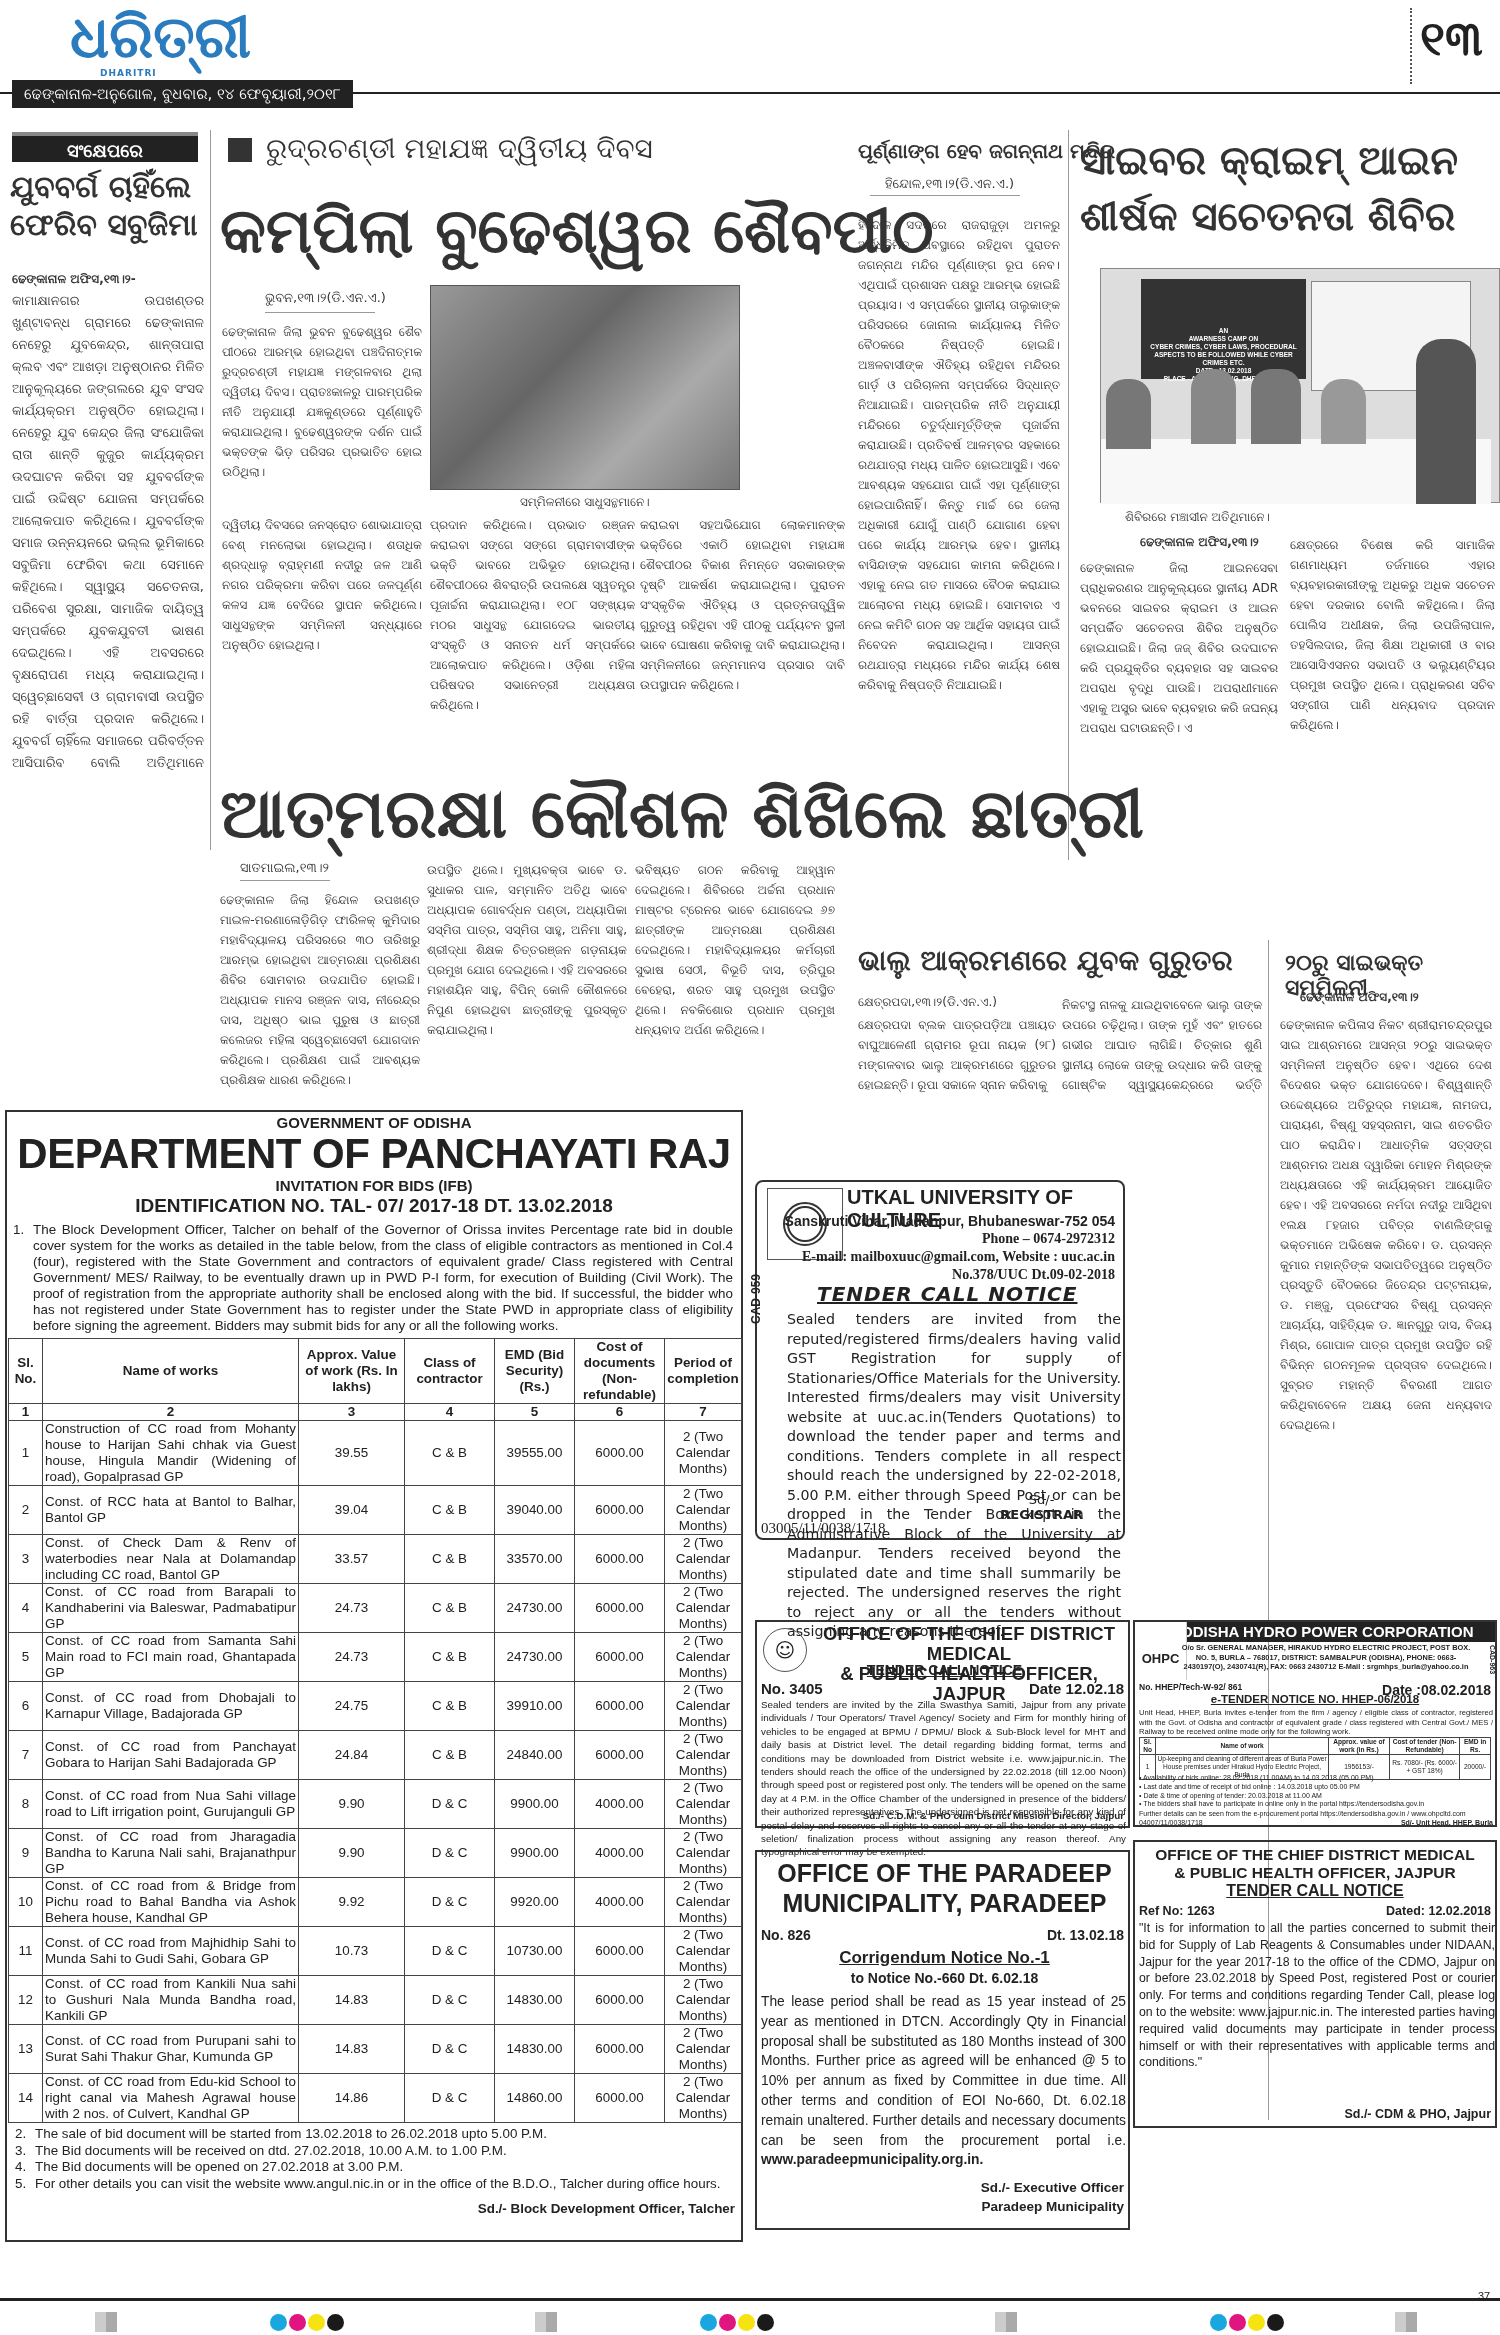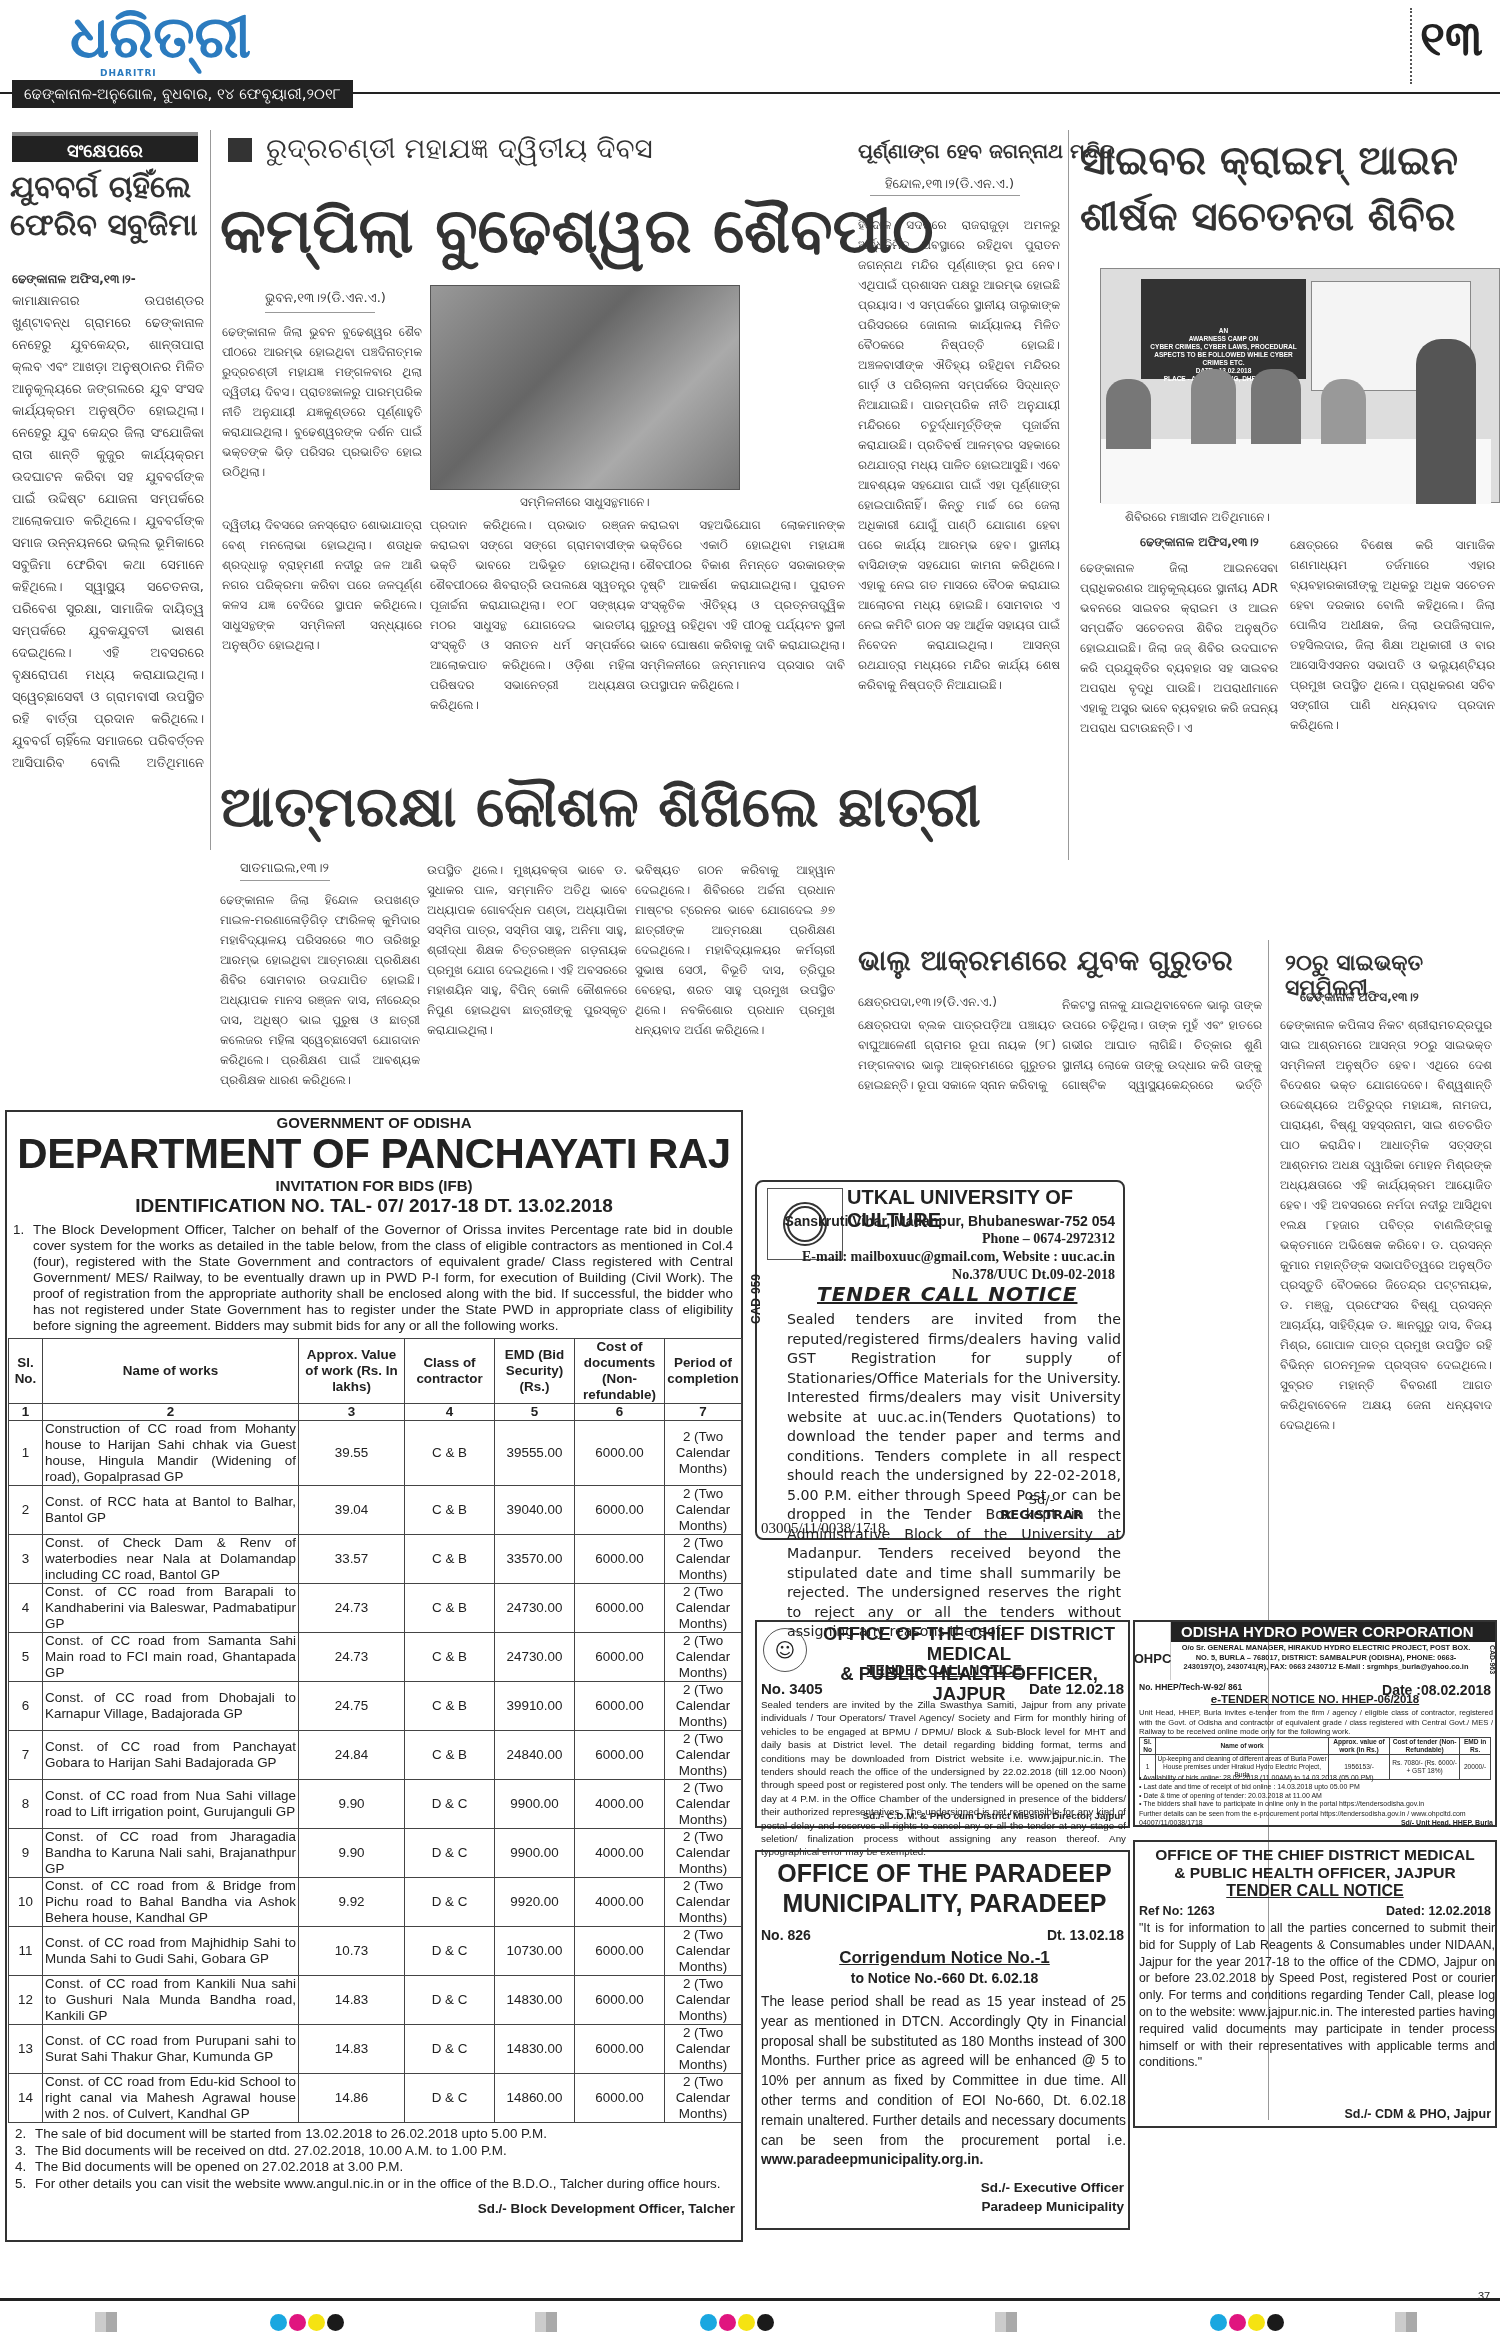--- a/index.html
+++ b/index.html
@@ -142,21 +142,21 @@
   <div style="position:absolute;left:90px;top:100px;width:45px;height:75px;background:#888;border-radius:20px 20px 0 0"></div>
   <div style="position:absolute;left:150px;top:100px;width:50px;height:75px;background:#777;border-radius:20px 20px 0 0"></div>
   <div style="position:absolute;left:220px;top:110px;width:45px;height:65px;background:#999;border-radius:20px 20px 0 0"></div>
   <div style="position:absolute;left:315px;top:70px;width:60px;height:165px;background:#555;border-radius:25px 25px 0 0"></div>
 </div>
 <div class="abs caption" style="left:1125px;top:510px">ଶିବିରରେ ମଞ୍ଚାସୀନ ଅତିଥିମାନେ।</div>
 <div class="abs caption" style="left:1140px;top:535px;font-weight:bold;font-size:12px">ଢେଙ୍କାନାଳ ଅଫିସ,୧୩।୨</div>
 <div class="abs txt small" style="left:1080px;top:558px;width:198px;height:320px;overflow:hidden">ଢେଙ୍କାନାଳ ଜିଲା ଆଇନସେବା ପ୍ରାଧିକରଣର ଆନୁକୂଲ୍ୟରେ ସ୍ଥାନୀୟ ADR ଭବନରେ ସାଇବର କ୍ରାଇମ ଓ ଆଇନ ସମ୍ପର୍କିତ ସଚେତନତା ଶିବିର ଅନୁଷ୍ଠିତ ହୋଇଯାଇଛି। ଜିଲା ଜଜ୍ ଶିବିର ଉଦଘାଟନ କରି ପ୍ରଯୁକ୍ତିର ବ୍ୟବହାର ସହ ସାଇବର ଅପରାଧ ବୃଦ୍ଧି ପାଉଛି। ଅପରାଧୀମାନେ ଏହାକୁ ଅସ୍ତ୍ର ଭାବେ ବ୍ୟବହାର କରି ଜଘନ୍ୟ ଅପରାଧ ଘଟାଉଛନ୍ତି। ଏ</div>
 <div class="abs txt small" style="left:1290px;top:535px;width:205px;height:345px;overflow:hidden">କ୍ଷେତ୍ରରେ ବିଶେଷ କରି ସାମାଜିକ ଗଣମାଧ୍ୟମ ତର୍ଜମାରେ ଏହାର ବ୍ୟବହାରକାରୀଙ୍କୁ ଅଧିକରୁ ଅଧିକ ସଚେତନ ହେବା ଦରକାର ବୋଲି କହିଥିଲେ। ଜିଲା ପୋଲିସ ଅଧୀକ୍ଷକ, ଜିଲା ଉପଜିଲାପାଳ, ତହସିଲଦାର, ଜିଲା ଶିକ୍ଷା ଅଧିକାରୀ ଓ ବାର ଆସୋସିଏସନର ସଭାପତି ଓ ଭଲ୍ୟୁଣ୍ଟିୟର ପ୍ରମୁଖ ଉପସ୍ଥିତ ଥିଲେ। ପ୍ରାଧିକରଣ ସଚିବ ସଙ୍ଗୀତା ପାଣି ଧନ୍ୟବାଦ ପ୍ରଦାନ କରିଥିଲେ।</div>
 
-<div class="abs h-section" style="left:220px;top:775px;font-size:56px">ଆତ୍ମରକ୍ଷା କୌଶଳ ଶିଖିଲେ ଛାତ୍ରୀ</div>
+<div class="abs h-section" style="left:220px;top:775px;font-size:68px">ଆତ୍ମରକ୍ଷା କୌଶଳ ଶିଖିଲେ ଛାତ୍ରୀ</div>
 <div class="abs caption" style="left:240px;top:860px;font-size:13px">ସାତମାଇଲ,୧୩।୨</div>
 <div class="abs rule-h" style="left:240px;top:880px;width:90px;height:1px;background:#999"></div>
 <div class="abs txt small" style="left:220px;top:890px;width:200px;height:205px;overflow:hidden">ଢେଙ୍କାନାଳ ଜିଲା ହିନ୍ଦୋଳ ଉପଖଣ୍ଡ ମାଇଳ-ମରଣାଳୋଡ଼ିଗିଡ଼ ଫାରିଳକ୍ କୁମିଦାର ମହାବିଦ୍ୟାଳୟ ପରିସରରେ ୩୦ ତାରିଖରୁ ଆରମ୍ଭ ହୋଇଥିବା ଆତ୍ମରକ୍ଷା ପ୍ରଶିକ୍ଷଣ ଶିବିର ସୋମବାର ଉଦଯାପିତ ହୋଇଛି। ଅଧ୍ୟାପକ ମାନସ ରଞ୍ଜନ ଦାସ, ନୀରେନ୍ଦ୍ର ଦାସ, ଅଧିଷ୍ଠ ଭାଇ ପୁରୁଷ ଓ ଛାତ୍ରୀ କଲେଜର ମହିଳା ସ୍ୱେଚ୍ଛାସେବୀ ଯୋଗଦାନ କରିଥିଲେ। ପ୍ରଶିକ୍ଷଣ ପାଇଁ ଆବଶ୍ୟକ ପ୍ରଶିକ୍ଷକ ଧାରଣ କରିଥିଲେ।</div>
 <div class="abs txt small" style="left:427px;top:860px;width:200px;height:235px;overflow:hidden">ଉପସ୍ଥିତ ଥିଲେ। ମୁଖ୍ୟବକ୍ତା ଭାବେ ଡ. ସୁଧାକର ପାଳ, ସମ୍ମାନିତ ଅତିଥି ଭାବେ ଅଧ୍ୟାପକ ଗୋବର୍ଦ୍ଧନ ପଣ୍ଡା, ଅଧ୍ୟାପିକା ସସ୍ମିତା ପାତ୍ର, ସସ୍ମିତା ସାହୁ, ଅନିମା ସାହୁ, ଶ୍ରୀଦ୍ଧା ଶିକ୍ଷକ ଚିତ୍ତରଞ୍ଜନ ଗଡ଼ନାୟକ ପ୍ରମୁଖ ଯୋଗ ଦେଇଥିଲେ। ଏହି ଅବସରରେ ମହାଶୟିନ ସାହୁ, ବିପିନ୍ କୋଳି କୌଶଳରେ ନିପୁଣ ହୋଇଥିବା ଛାତ୍ରୀଙ୍କୁ ପୁରସ୍କୃତ କରାଯାଇଥିଲା।</div>
 <div class="abs txt small" style="left:635px;top:860px;width:200px;height:235px;overflow:hidden">ଭବିଷ୍ୟତ ଗଠନ କରିବାକୁ ଆହ୍ୱାନ ଦେଇଥିଲେ। ଶିବିରରେ ଅର୍ଚ୍ଚନା ପ୍ରଧାନ ମାଷ୍ଟର ଟ୍ରେନର ଭାବେ ଯୋଗଦେଇ ୬୭ ଛାତ୍ରୀଙ୍କ ଆତ୍ମରକ୍ଷା ପ୍ରଶିକ୍ଷଣ ଦେଇଥିଲେ। ମହାବିଦ୍ୟାଳୟର କର୍ମଚାରୀ ସୁଭାଷ ସେଠୀ, ବିଭୂତି ଦାସ, ତ୍ରିପୁର ବେହେରା, ଶରତ ସାହୁ ପ୍ରମୁଖ ଉପସ୍ଥିତ ଥିଲେ। ନବକିଶୋର ପ୍ରଧାନ ପ୍ରମୁଖ ଧନ୍ୟବାଦ ଅର୍ପଣ କରିଥିଲେ।</div>
 
 <div class="abs h-section" style="left:858px;top:945px;font-size:28px">ଭାଲୁ ଆକ୍ରମଣରେ ଯୁବକ ଗୁରୁତର</div>
 <div class="abs caption" style="left:858px;top:995px;font-size:12px">କ୍ଷେତ୍ରପଦା,୧୩।୨(ଡି.ଏନ.ଏ.)</div>
 <div class="abs txt small" style="left:858px;top:1015px;width:198px;height:85px;overflow:hidden">କ୍ଷେତ୍ରପଦା ବ୍ଲକ ପାତ୍ରପଡ଼ିଆ ପଞ୍ଚାୟତ ବାଘୁଆଳେଣୀ ଗ୍ରାମର ରୂପା ନାୟକ (୨୮) ମଙ୍ଗଳବାର ଭାଲୁ ଆକ୍ରମଣରେ ଗୁରୁତର ହୋଇଛନ୍ତି। ରୂପା ସକାଳେ ସ୍ନାନ କରିବାକୁ</div>
 <div class="abs txt small" style="left:1062px;top:995px;width:200px;height:105px;overflow:hidden">ନିକଟସ୍ଥ ନାଳକୁ ଯାଇଥିବାବେଳେ ଭାଲୁ ତାଙ୍କ ଉପରେ ଚଢ଼ିଥିଲା। ତାଙ୍କ ମୁହଁ ଏବଂ ହାତରେ ଗଭୀର ଆଘାତ ଲାଗିଛି। ଚିତ୍କାର ଶୁଣି ସ୍ଥାନୀୟ ଲୋକେ ତାଙ୍କୁ ଉଦ୍ଧାର କରି ତାଙ୍କୁ ଗୋଷ୍ଟିକ ସ୍ୱାସ୍ଥ୍ୟକେନ୍ଦ୍ରରେ ଭର୍ତ୍ତି କରାଯାଇଥିଲା।</div>
@@ -373,21 +373,21 @@
   <div class="abs para-to">to Notice No.-660 Dt. 6.02.18</div>
   <div class="abs para-body"><span>The lease period shall be read as 15 year instead of 25 year as mentioned in DTCN. Accordingly Qty in Financial proposal shall be substituted as 180 Months instead of 300 Months. Further price as agreed will be enhanced @ 5 to 10% per annum as fixed by Committee in due time. All other terms and condition of EOI No-660, Dt. 6.02.18 remain unaltered. Further details and necessary documents can be seen from the procurement portal i.e.</span> <b>www.paradeepmunicipality.org.in.</b></div>
   <div class="abs para-sign">
     <div>Sd./- Executive Officer</div>
     <div>Paradeep Municipality</div>
   </div>
 </div>
 
 <div class="abs ad-ohpc">
   <div class="abs ohpc-head">ODISHA HYDRO POWER CORPORATION LTD.</div>
-  <div class="abs" style="left:0;top:0;width:36px;height:58px;background:#fff;border-right:1px solid #ccc;display:flex;align-items:flex-end;justify-content:center;font-family:'Liberation Sans',sans-serif;font-weight:bold;font-size:13px;color:#222;padding-bottom:14px">OHPC</div>
+  <div class="abs" style="left:0;top:0;width:52px;height:58px;background:#fff;border-right:1px solid #ccc;display:flex;align-items:flex-end;justify-content:center;font-family:'Liberation Sans',sans-serif;font-weight:bold;font-size:13px;color:#222;padding-bottom:14px">OHPC</div>
   <div class="abs ohpc-addr">O/o Sr. GENERAL MANAGER, HIRAKUD HYDRO ELECTRIC PROJECT, POST BOX. NO. 5, BURLA – 768017, DISTRICT: SAMBALPUR (ODISHA), PHONE: 0663-2430197(O), 2430741(R), FAX: 0663 2430712 E-Mail : srgmhps_burla@yahoo.co.in</div>
   <div class="abs ohpc-cad">CAD-963</div>
   <div class="abs ohpc-no">No. HHEP/Tech-W-92/ 861</div>
   <div class="abs ohpc-date">Date :08.02.2018</div>
   <div class="abs ohpc-etn">e-TENDER NOTICE NO. HHEP-06/2018</div>
   <div class="abs ohpc-body">Unit Head, HHEP, Burla invites e-tender from the firm / agency / eligible class of contractor, registered with the Govt. of Odisha and contractor of equivalent grade / class registered with Central Govt./ MES / Railway to be received online mode only for the following work.</div>
   <table class="ohpc-t">
     <tbody>
         <tr>
       <th>Sl. No</th>

